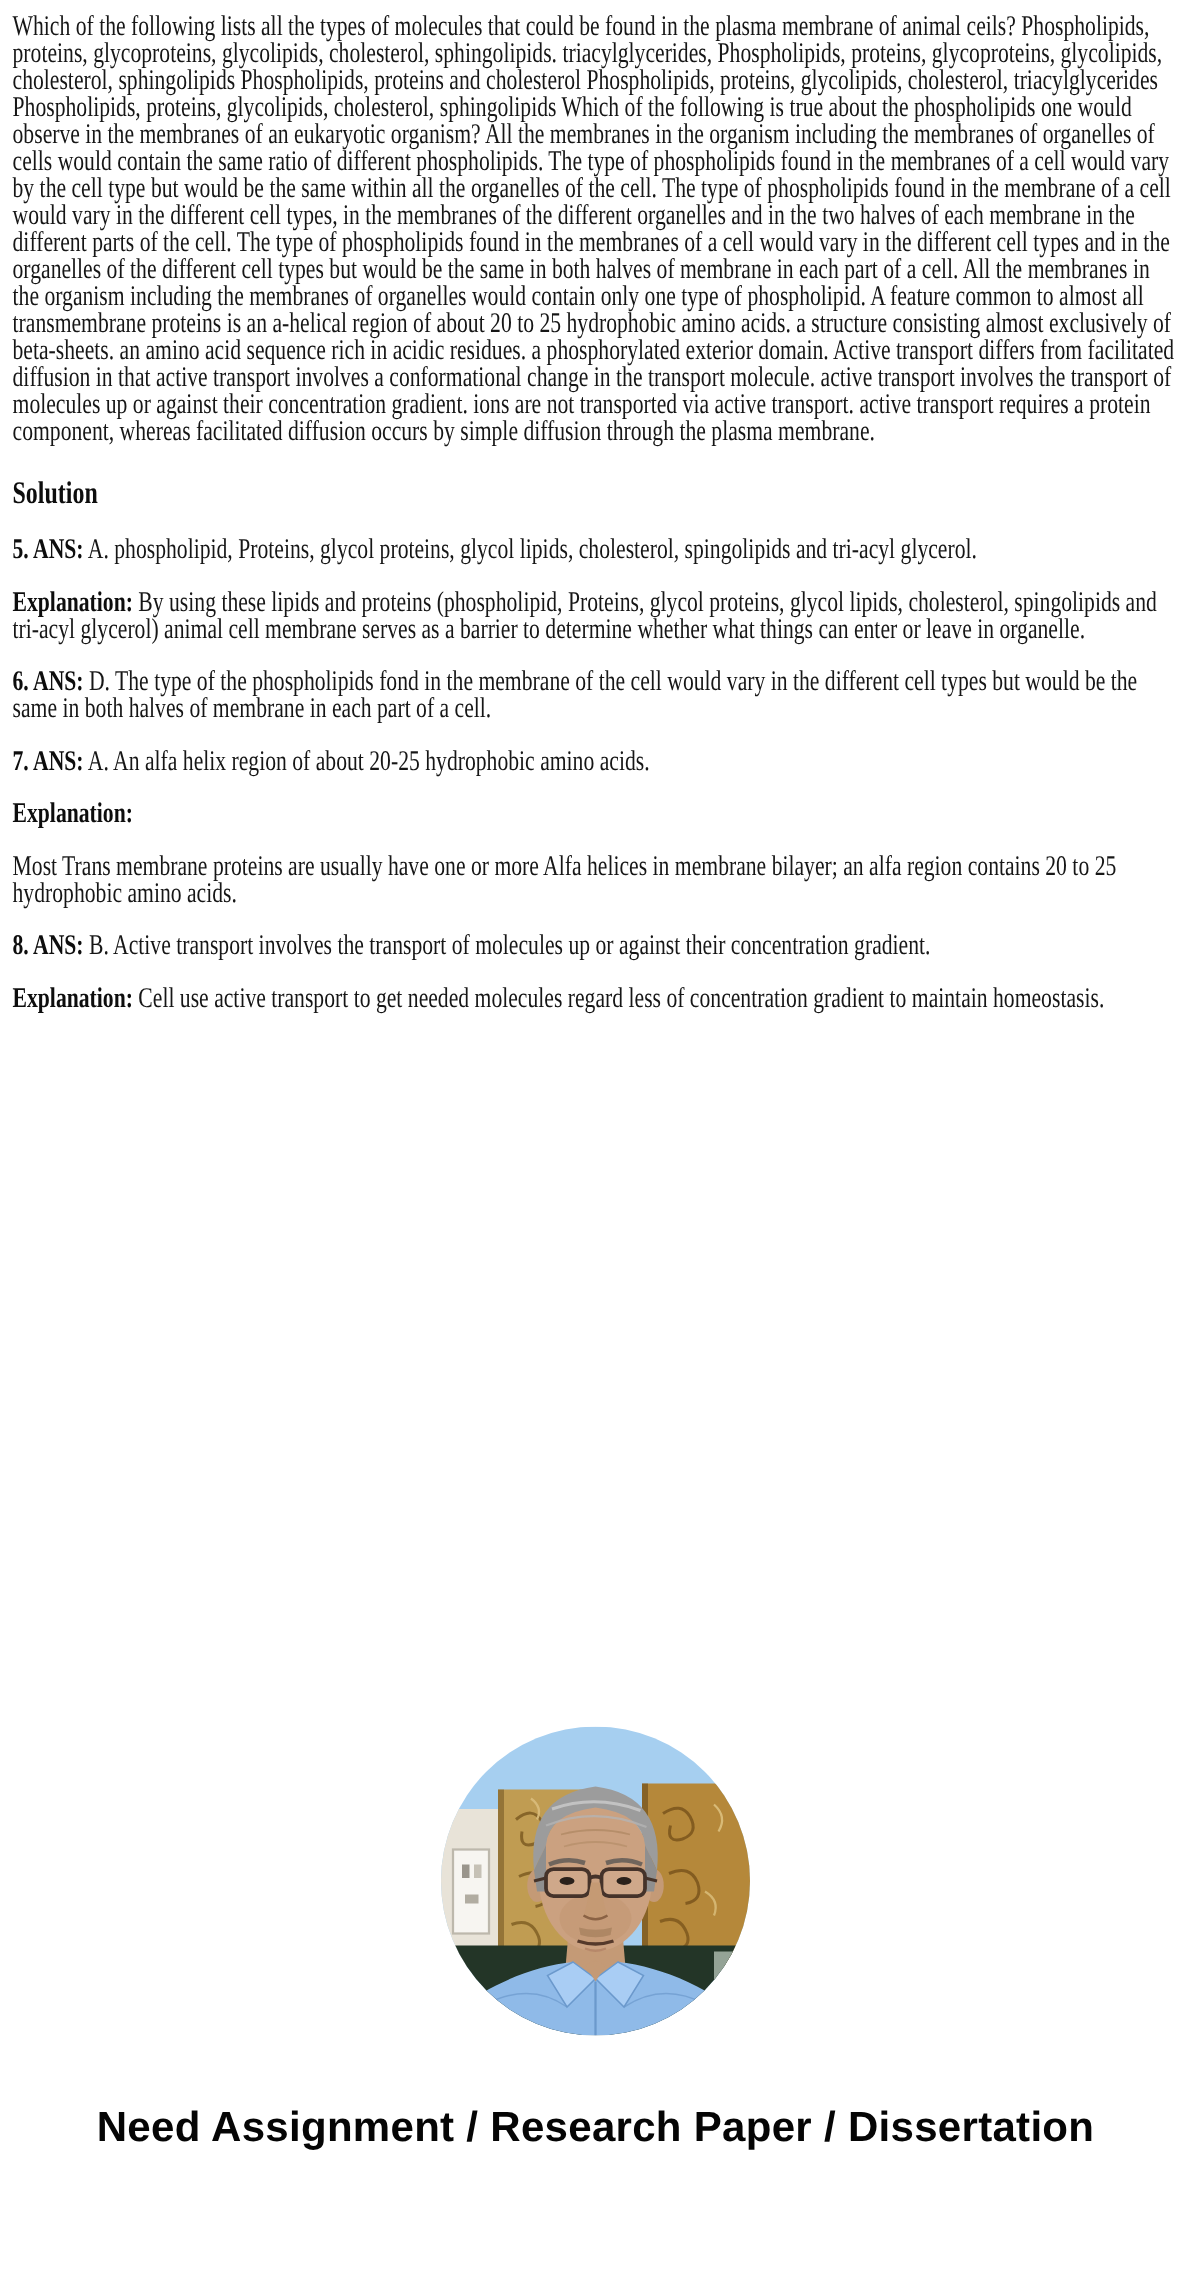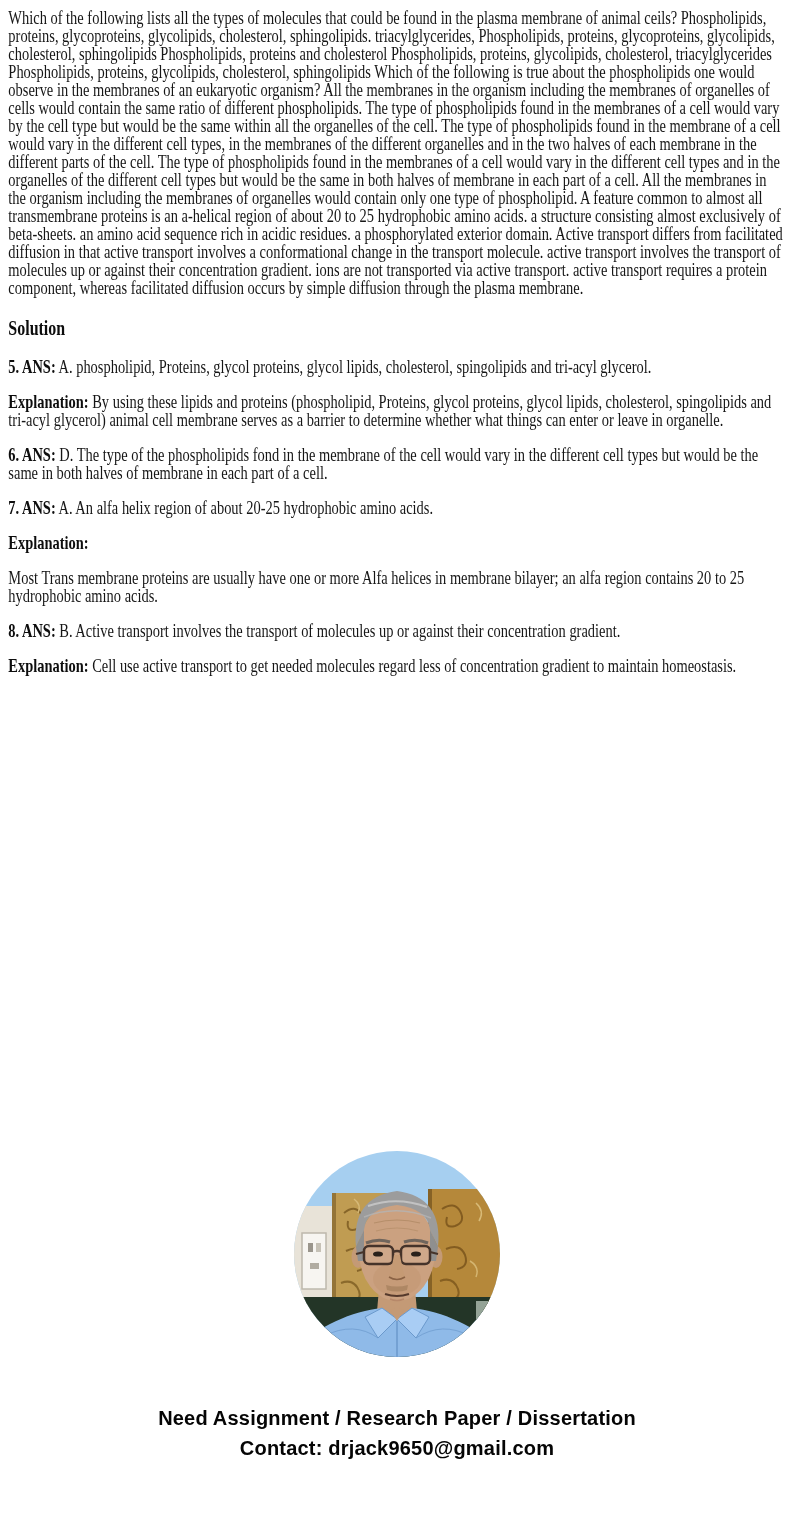--- a/index.html
+++ b/index.html
@@ -46,21 +46,21 @@
   }
   .avatar svg { display: block; }
   .footer {
     position: absolute;
     left: 0;
     top: 1403px;
     width: 794px;
     text-align: center;
     font-family: "Liberation Sans", "DejaVu Sans", sans-serif;
     font-weight: bold;
-    font-size: 20px;
+    font-size: 28px;
     line-height: 30px;
     color: #050505;
     letter-spacing: 0.2px;
   }
 </style>
 </head>
 <body>
 
 <div class="page">
 
@@ -158,16 +158,15 @@
 
       <path d="M92,134 Q103,137 114,134 L113,139 Q103,142 93,139 Z" fill="#a5805d" opacity="0.75"></path>
 
       <path d="M91,143 Q103,147 115,143" stroke="#55392b" stroke-width="2.2" fill="none"></path>
       <path d="M96,148 Q103,151 110,148" stroke="#b18264" stroke-width="1.5" fill="none" opacity="0.8"></path>
     </svg>
   </div>
 
   <div class="footer">
     <div>Need Assignment / Research Paper / Dissertation</div>
-    <div>Contact: drjack9650@gmail.com</div>
   </div>
 
 </div>
 
 </body></html>

